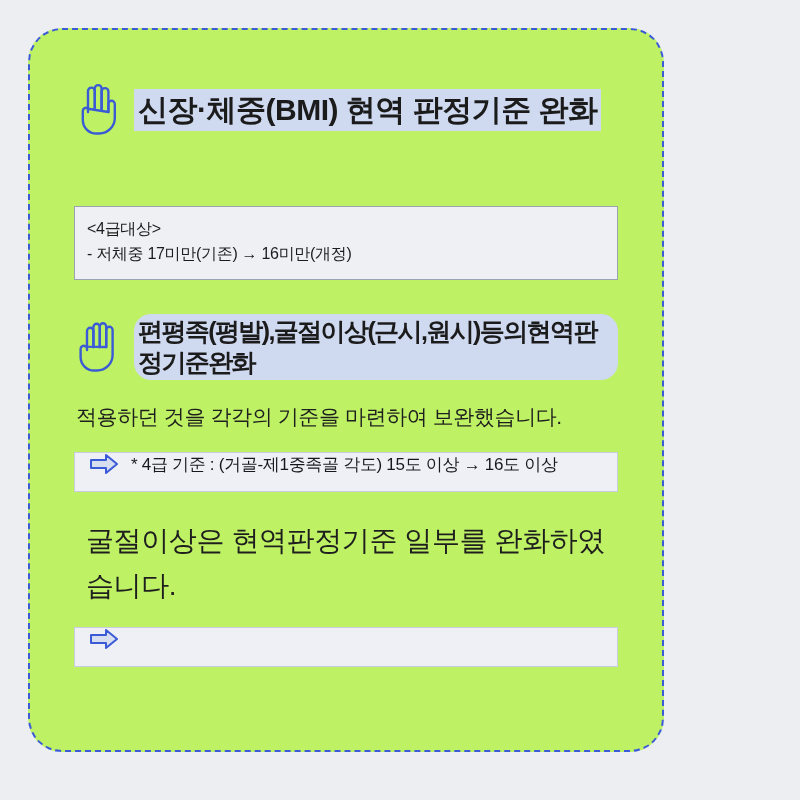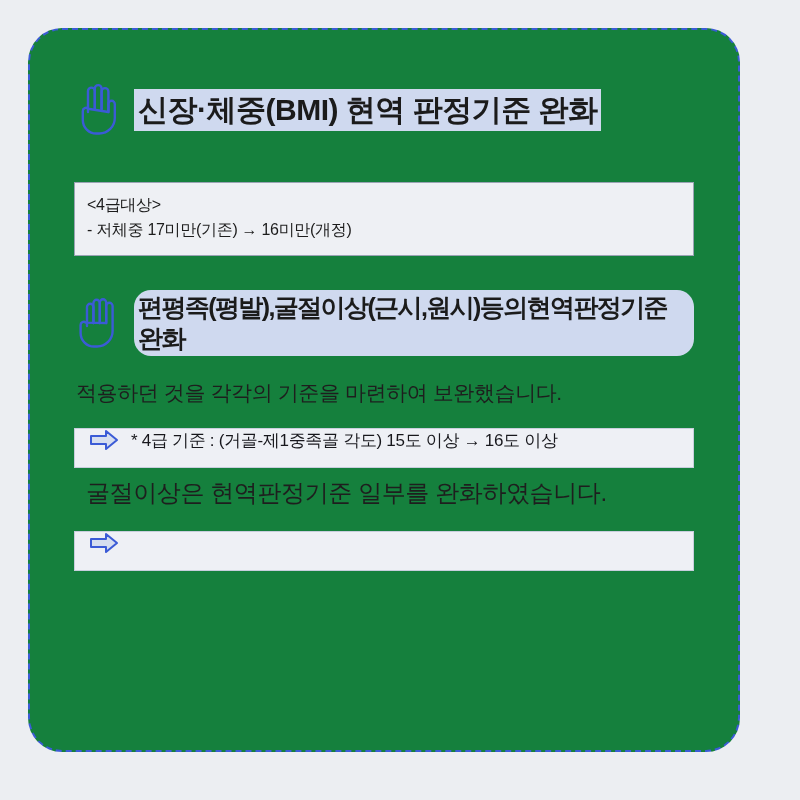--- a/index.html
+++ b/index.html
@@ -10,23 +10,23 @@
     width: 800px;
     height: 800px;
     background: #eceef2;
     font-family: "Liberation Sans", sans-serif;
     overflow: hidden;
   }
   .card {
     position: absolute;
     left: 28px;
     top: 28px;
-    width: 712px;
+    width: 636px;
     height: 724px;
-    background: #15803d;
+    background: #bef264;
     border: 2px dashed #3b5bd6;
     border-radius: 34px;
     box-sizing: border-box;
   }
   .inner {
     position: absolute;
     left: 0; top: 0; right: 0; bottom: 0;
     padding: 52px 44px 0 44px;
     box-sizing: border-box;
   }
@@ -70,21 +70,21 @@
     align-items: flex-start;
   }
   .sec1-left {
     width: 340px;
     flex: 0 0 auto;
     padding-left: 4px;
     box-sizing: border-box;
   }
   .note-box {
     flex: 1 1 auto;
-    margin-top: 22px;
+    margin-top: 46px;
     border: 1px solid #9aa3b4;
     background: #eef0f4;
     padding: 10px 12px 12px 12px;
     box-sizing: border-box;
     font-size: 16px;
     line-height: 1.55;
     color: #1c1c1c;
     letter-spacing: -0.3px;
   }
 
@@ -107,23 +107,23 @@
     box-sizing: border-box;
   }
   .arrow-ico { flex: 0 0 auto; width: 30px; height: 22px; }
   .arrow-bar .txt {
     font-size: 17px;
     color: #17171c;
     letter-spacing: -0.3px;
     white-space: nowrap;
   }
   .mid-line {
-    margin-top: 6px;
+    margin-top: 26px;
     padding-left: 12px;
-    font-size: 24px;
+    font-size: 28px;
   }
 </style>
 </head>
 <body>
 
 <div class="card">
   <div class="inner">
 
     <div class="heading-row">
       <span class="hand-icon">

